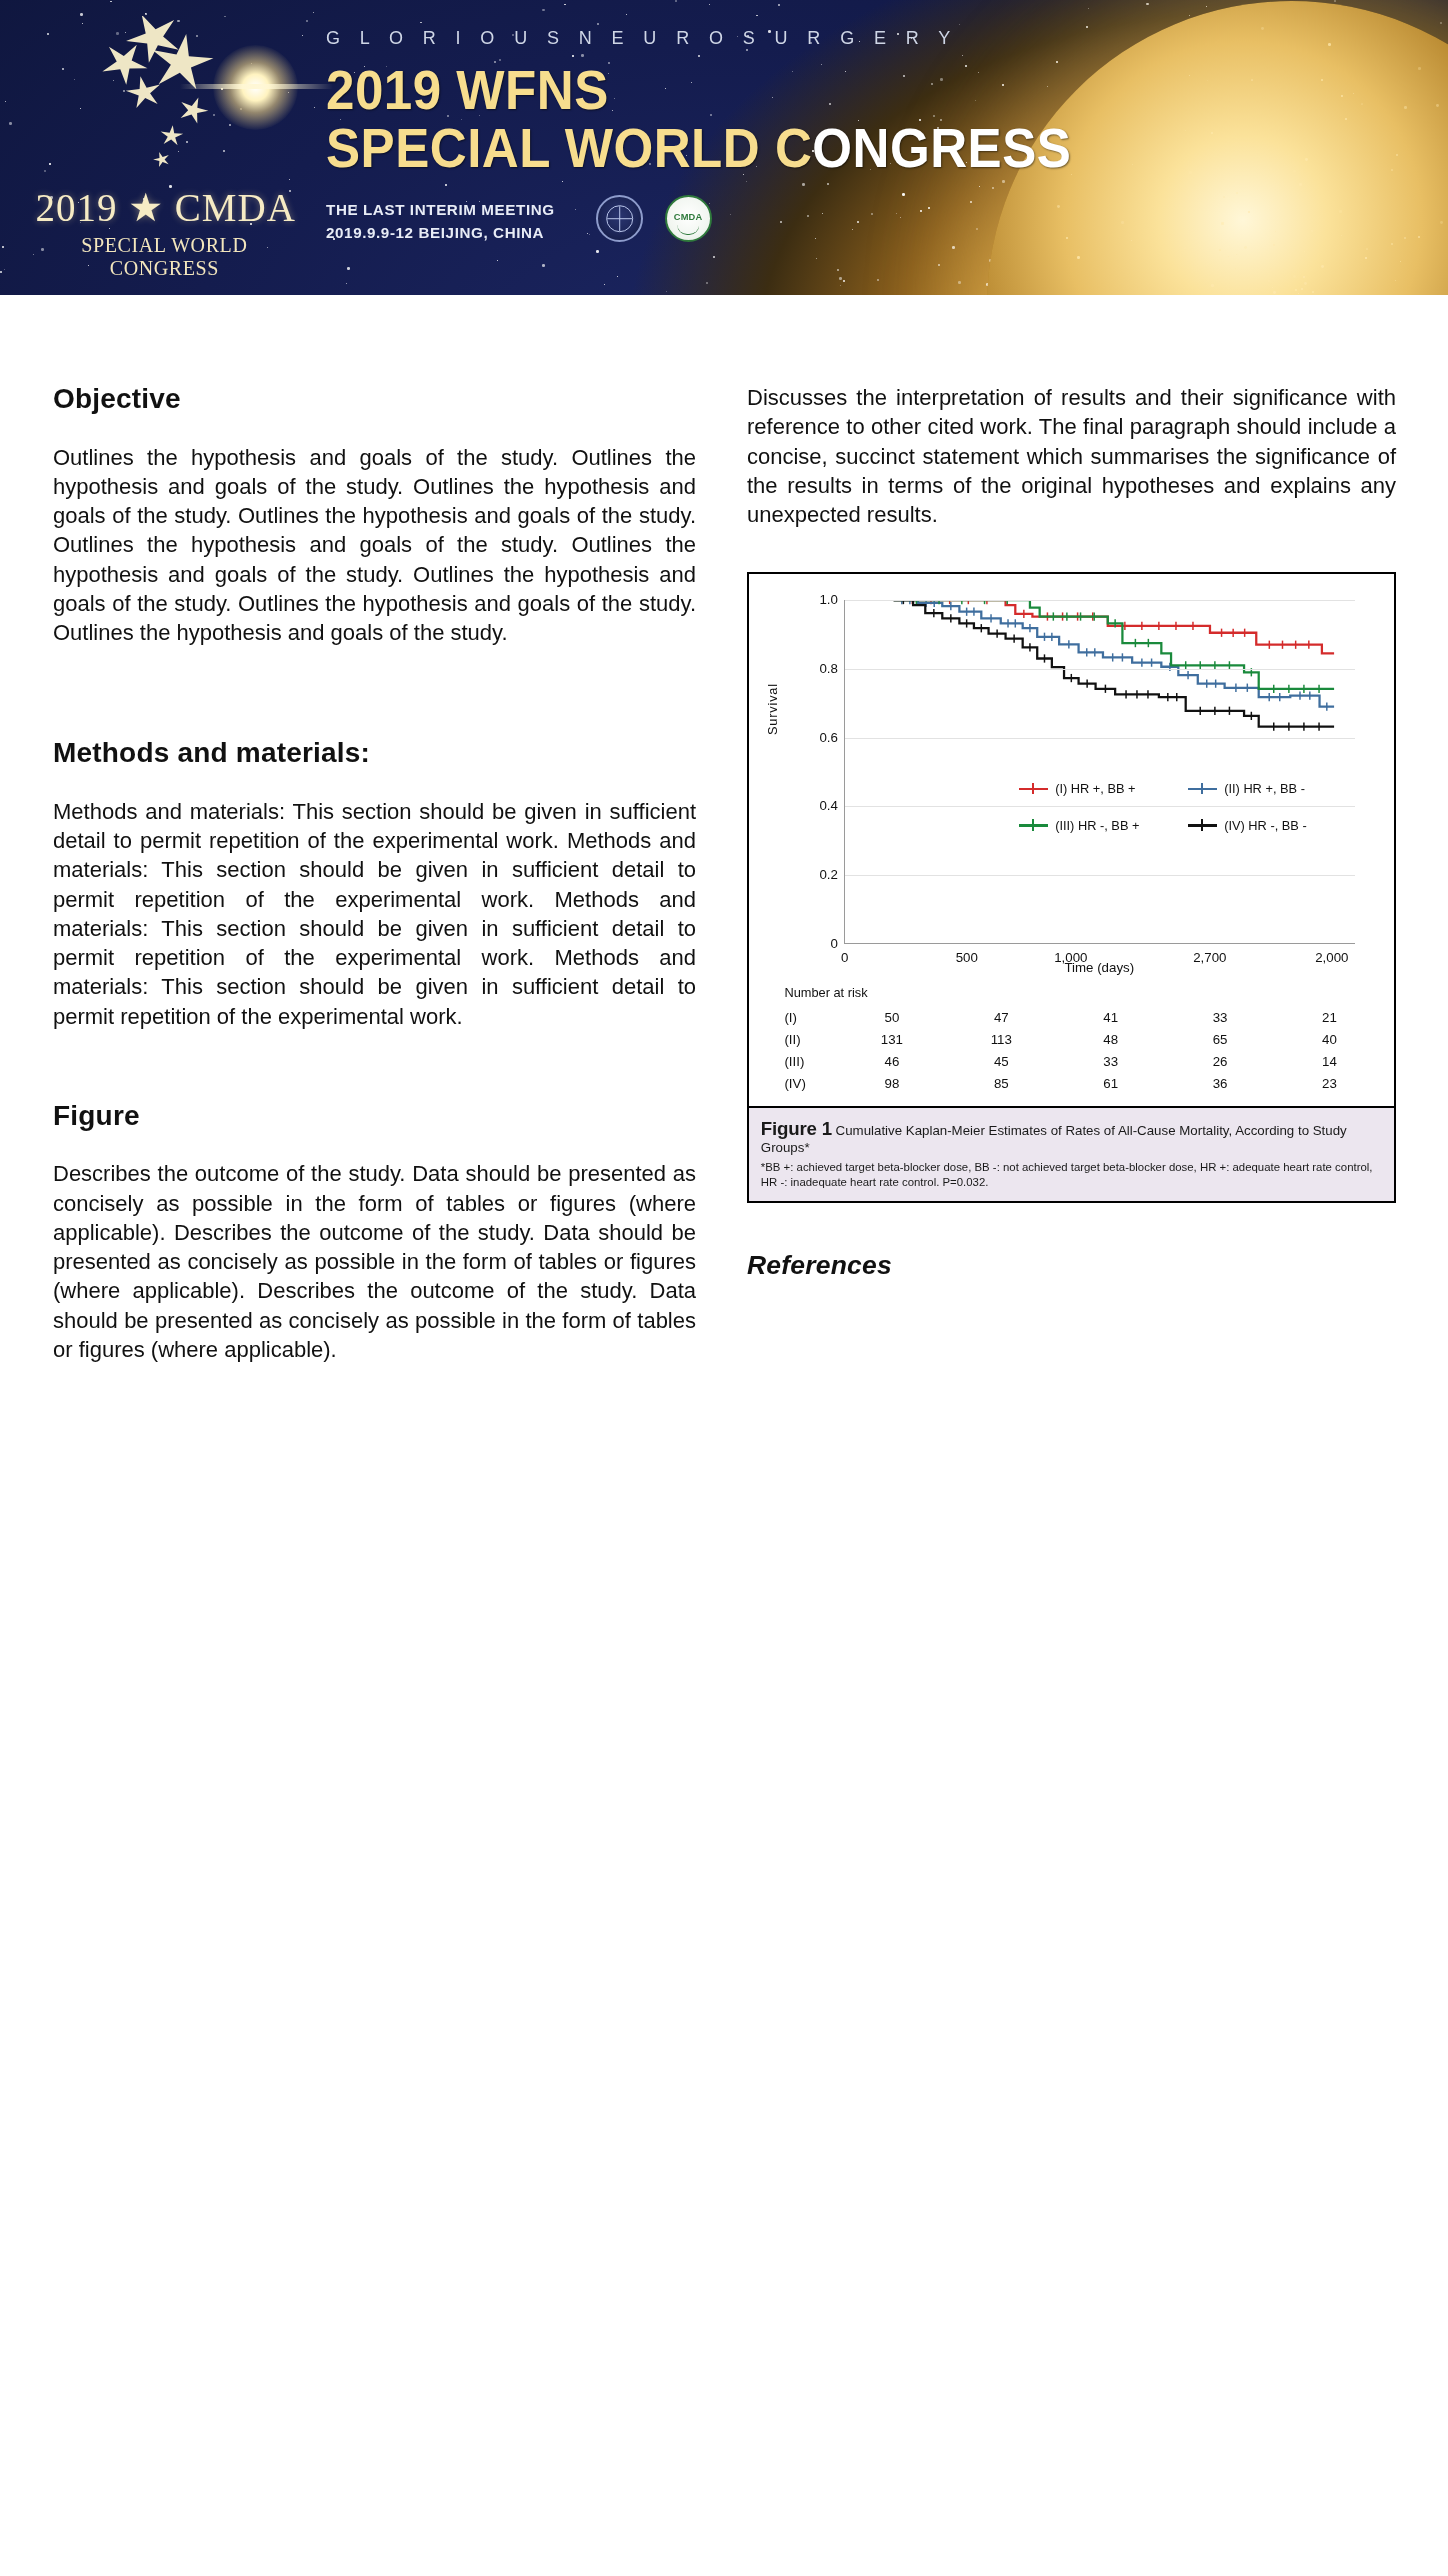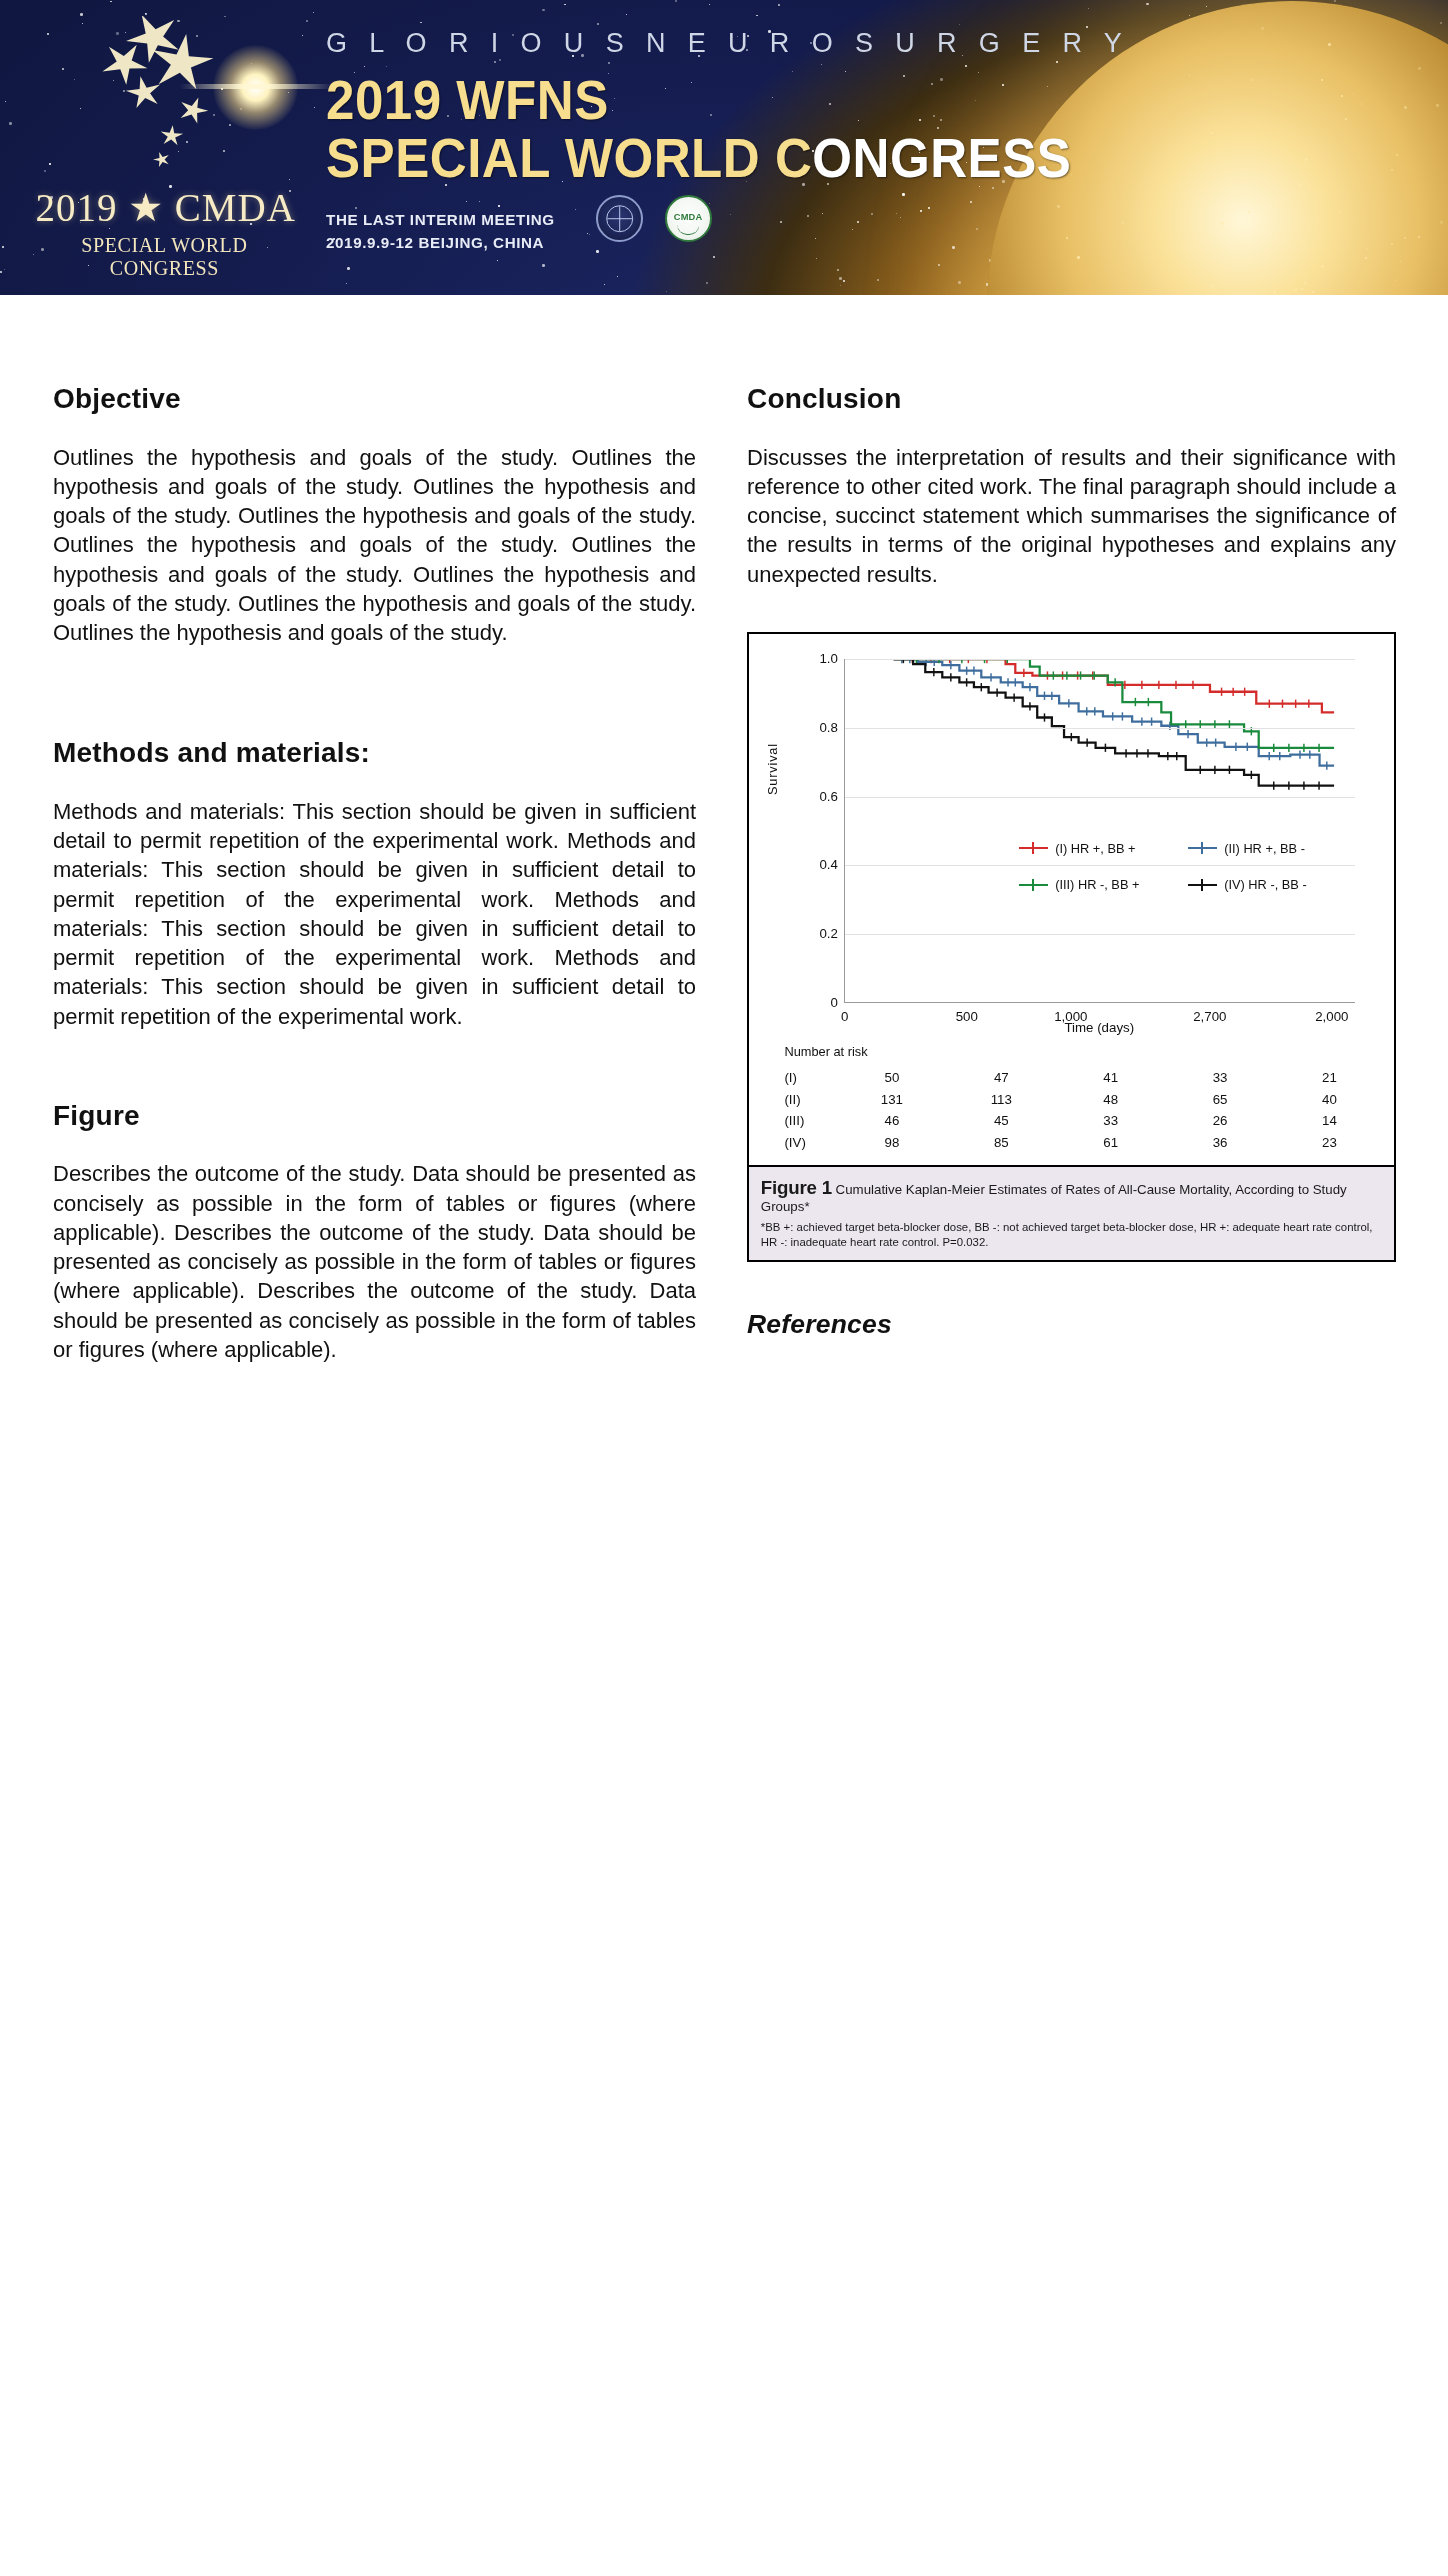--- a/index.html
+++ b/index.html
@@ -64,21 +64,21 @@
     text-align:center;
     font-family: "Liberation Serif", serif;
     font-size: 20px; letter-spacing: 0.6px;
     color: #f3e6bd;
   }
 
   
   .btext { position:absolute; left: 326px; top: 27.5px; width: 885px; }
   .glorious {
     font-family: "Liberation Sans", sans-serif;
-    font-size: 27px; letter-spacing: 7.4px; font-weight: 400;
+    font-size: 18px; letter-spacing: 7.4px; font-weight: 400;
     color: #cfd6e6; margin-bottom: 14.7px;
   }
   .b2019 {
     font-family: "Liberation Sans Narrow","Liberation Sans", sans-serif;
     font-size: 55px; font-weight: 700; letter-spacing: 0.5px;
     color: #f7dd8e; line-height: 1.0;
     transform: scaleX(.93); transform-origin: left center;
     text-shadow: 1px 1px 2px rgba(0,0,0,.5);
   }
   .bswc {
@@ -563,21 +563,20 @@
       <div class="gap-l"></div>
 
       <h2 class="sec">Figure</h2>
       <p class="body">Describes the outcome of the study. Data should be presented as concisely as possible in the form of tables or figures (where applicable).
 Describes the outcome of the study. Data should be presented as concisely as possible in the form of tables or figures (where applicable).
 Describes the outcome of the study. Data should be presented as concisely as possible in the form of tables or figures (where applicable).</p>
     </div>
 
     <div class="col">
 
-      <h2 class="sec">Conclusion</h2>
       <p class="body">Discusses the interpretation of results and their significance with reference to other cited work. The final paragraph should include a concise, succinct statement which summarises the significance of the results in terms of the original hypotheses and explains any unexpected results.</p>
 
       <div class="figure">
         <div class="fig-inner">
           <div class="chart-area">
             <div class="yaxis-label">Survival</div>
             <div class="plot" id="plot">
               <svg id="kmsvg" width="511" height="344" viewBox="0 0 520 350" style="position:absolute;left:0;top:0;">
                   <path d="M49.5,0.0L163.4,0.0L163.4,5.3L173.3,5.3L173.3,14.0L190.7,14.0L190.7,16.8L267.4,16.8L267.4,26.3L371.4,26.3L371.4,33.3L418.5,33.3L418.5,45.5L485.3,45.5L485.3,54.3L497.7,54.3" fill="none" stroke="#d42b2b" stroke-width="2.3"></path>
                   <line x1="68.5" x2="68.5" y1="-4.2" y2="4.2" stroke="#d42b2b" stroke-width="1.5"></line>

